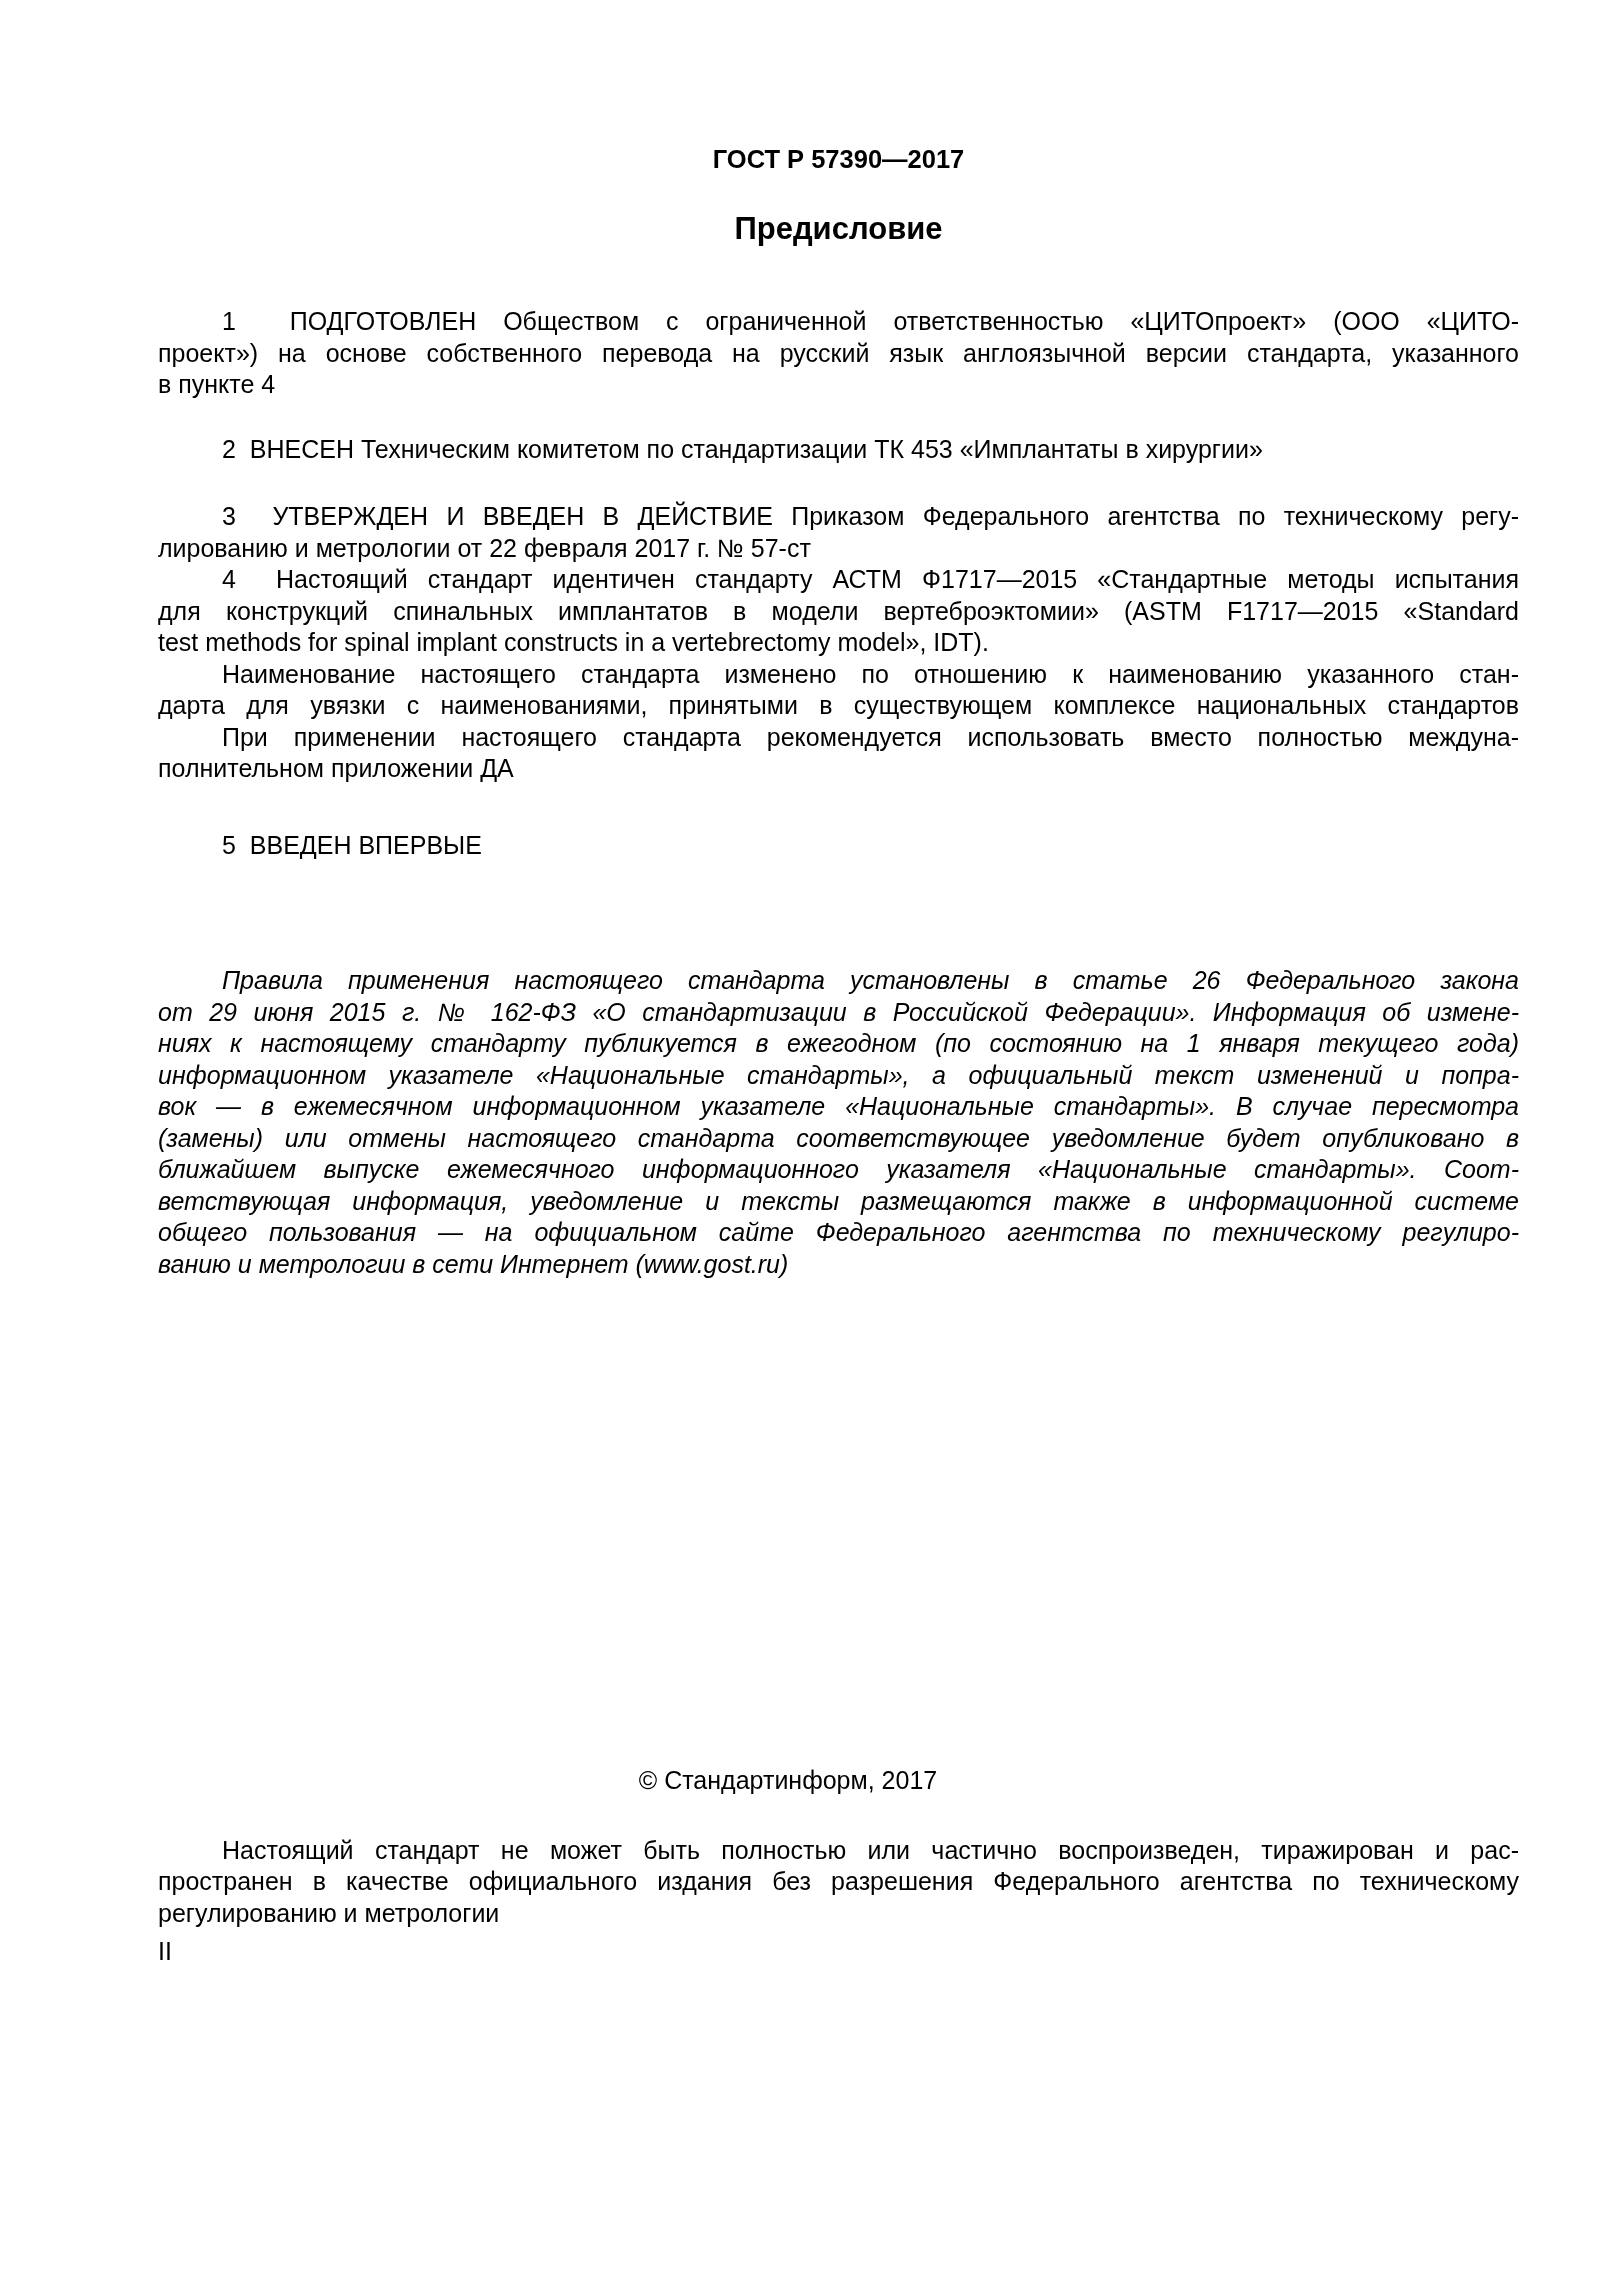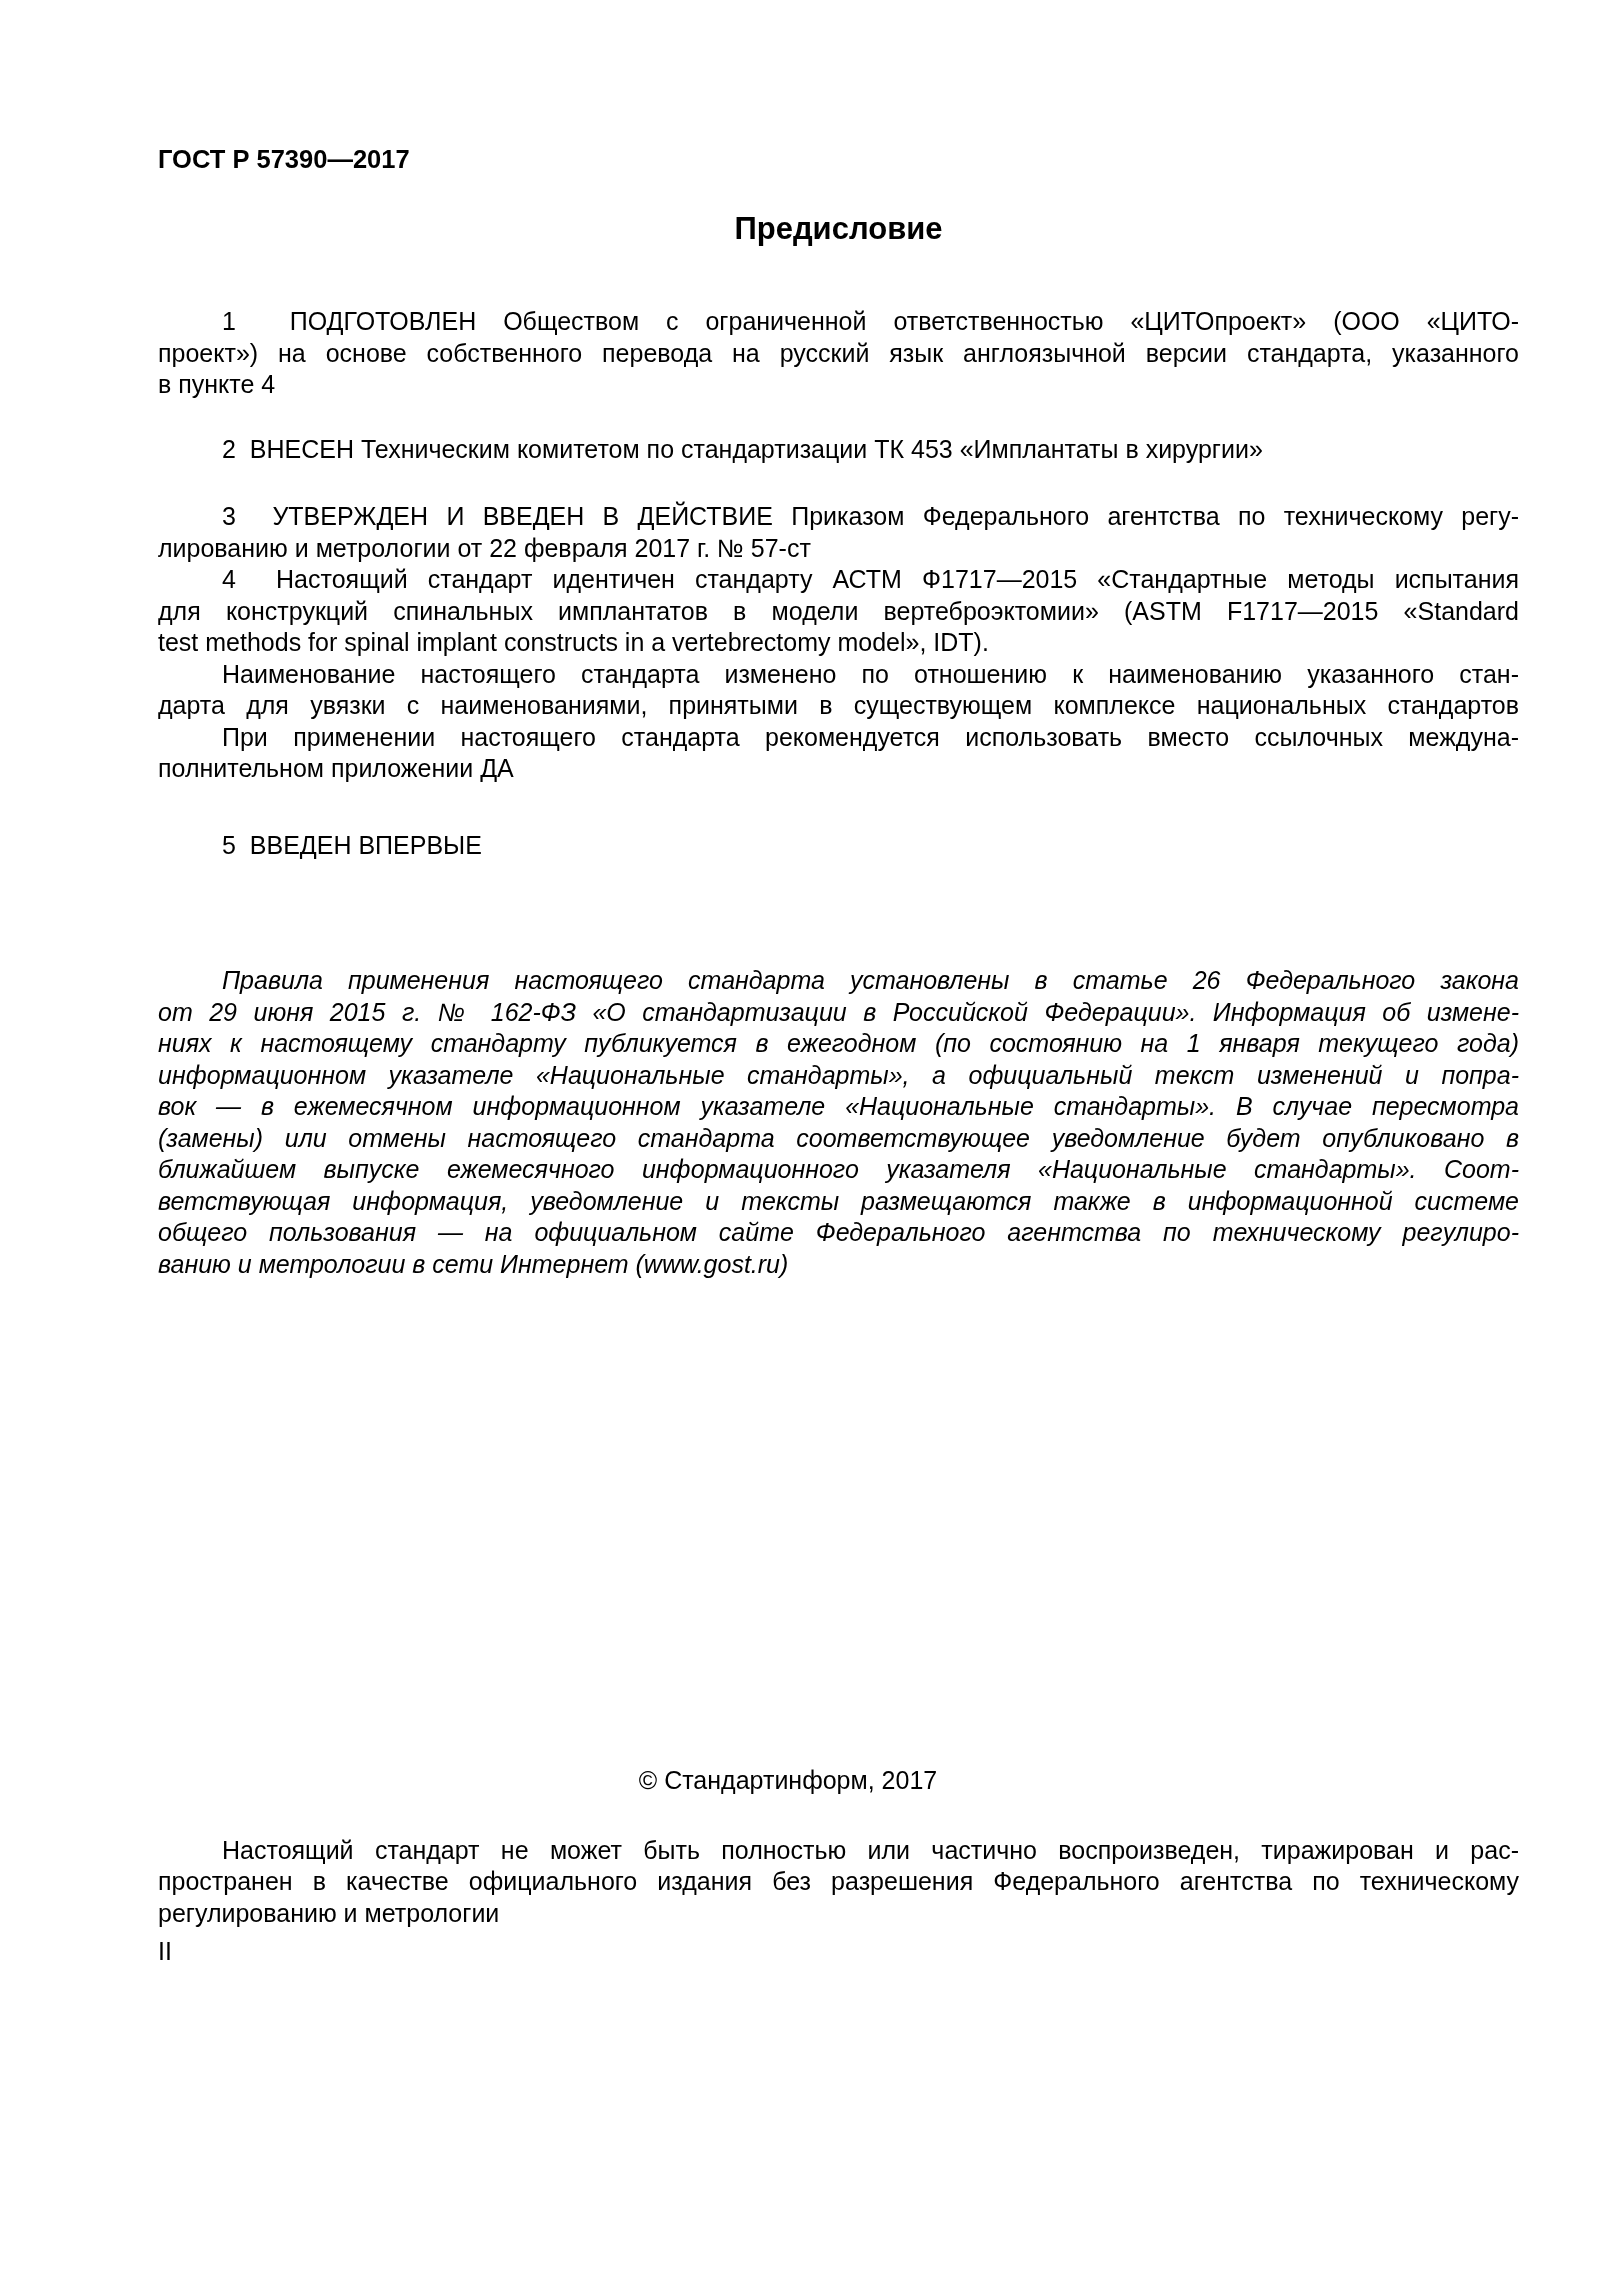--- a/index.html
+++ b/index.html
@@ -19,21 +19,21 @@
     overflow: hidden;
   }
   .content {
     padding: 0 104px 0 158px; 
   }
   .doc-code {
     margin-top: 144px;
     font-size: 25.5px;
     font-weight: bold;
     line-height: 31px;
-    text-align: left;
+    text-align: center;
   }
   .fw-title {
     margin-top: 35px;
     font-size: 31px;
     line-height: 38px;
     font-weight: bold;
     text-align: center;
   }
   .para { width: 100%; }
   .line {
@@ -100,21 +100,21 @@
         <div class="line">для конструкций спинальных имплантатов в модели вертеброэктомии» (ASTM F1717—2015 «Standard</div>
         <div class="line last">test methods for spinal implant constructs in a vertebrectomy model», IDT).</div>
       </div>
 
     <div class="para p4b">
         <div class="line first">Наименование настоящего стандарта изменено по отношению к наименованию указанного стан-</div>
         <div class="line">дарта для увязки с наименованиями, принятыми в существующем комплексе национальных стандартов</div>
       </div>
 
     <div class="para p4c">
-        <div class="line first">При применении настоящего стандарта рекомендуется использовать вместо ссылочных междуна-</div>
+        <div class="line first">При применении настоящего стандарта рекомендуется использовать вместо полностью междуна-</div>
         <div class="line last">полнительном приложении ДА</div>
       </div>
 
     <div class="para p5">
         <div class="line first last">5&nbsp; ВВЕДЕН ВПЕРВЫЕ</div>
       </div>
 
     <div class="para legal">
         <div class="line first">Правила применения настоящего стандарта установлены в статье 26 Федерального закона</div>
         <div class="line">от 29 июня 2015 г. № 162-ФЗ «О стандартизации в Российской Федерации». Информация об измене-</div>

